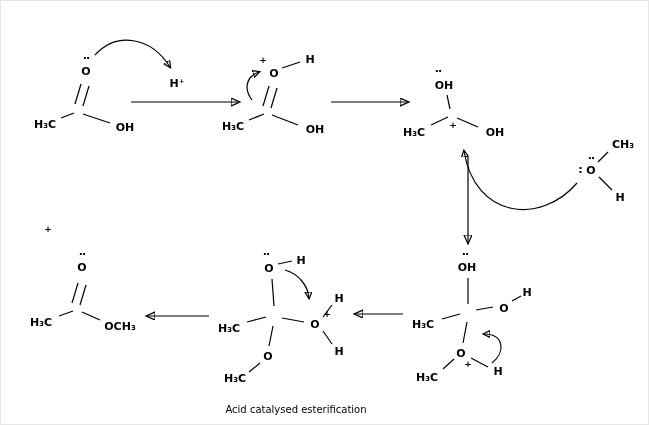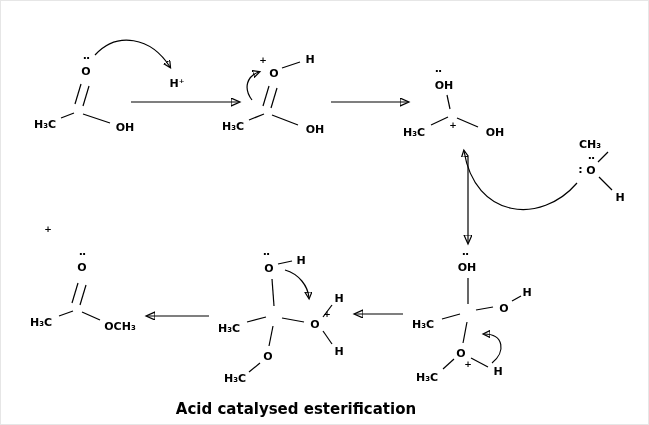--- a/index.html
+++ b/index.html
@@ -12,21 +12,21 @@
   .atom{
     position:absolute;transform:translate(-50%,-50%);
     font-weight:700;font-size:11px;line-height:1;white-space:nowrap;
     font-family:"DejaVu Sans",sans-serif;color:#000;
   }
   .plus{font-size:9px;}
   .lp{font-size:11px;letter-spacing:-1px;}
   .proton{font-size:11px;}
   .caption{
     position:absolute;left:295px;top:408px;transform:translate(-50%,-50%);
-    font-weight:700;font-size:15px;white-space:nowrap;
+    font-weight:400;font-size:10px;white-space:nowrap;
     font-family:"DejaVu Sans",sans-serif;
   }
   svg line,svg path{stroke:#000;stroke-width:1.2;fill:none;}
 </style>
 </head>
 <body>
 
 <div class="stage">
 
   <svg class="layer" width="649" height="425" viewBox="0 0 649 425">
@@ -124,21 +124,21 @@
 
   <span class="atom lp" style="left:437px;top:70px">··</span>
   <span class="atom" style="left:443px;top:84px">OH</span>
   <span class="atom" style="left:413px;top:131px">H₃C</span>
   <span class="atom plus" style="left:452px;top:124px">+</span>
   <span class="atom" style="left:494px;top:131px">OH</span>
 
   <span class="atom lp" style="left:590px;top:157px">··</span>
   <span class="atom lp" style="left:579px;top:168px">:</span>
   <span class="atom" style="left:590px;top:169px">O</span>
-  <span class="atom" style="left:589px;top:143px">CH₃</span>
+  <span class="atom" style="left:622px;top:143px">CH₃</span>
   <span class="atom" style="left:619px;top:196px">H</span>
 
   <span class="atom lp" style="left:464px;top:253px">··</span>
   <span class="atom" style="left:466px;top:266px">OH</span>
   <span class="atom" style="left:422px;top:323px">H₃C</span>
   <span class="atom" style="left:503px;top:307px">O</span>
   <span class="atom" style="left:526px;top:291px">H</span>
   <span class="atom" style="left:460px;top:352px">O</span>
   <span class="atom plus" style="left:467px;top:363px">+</span>
   <span class="atom" style="left:426px;top:376px">H₃C</span>

